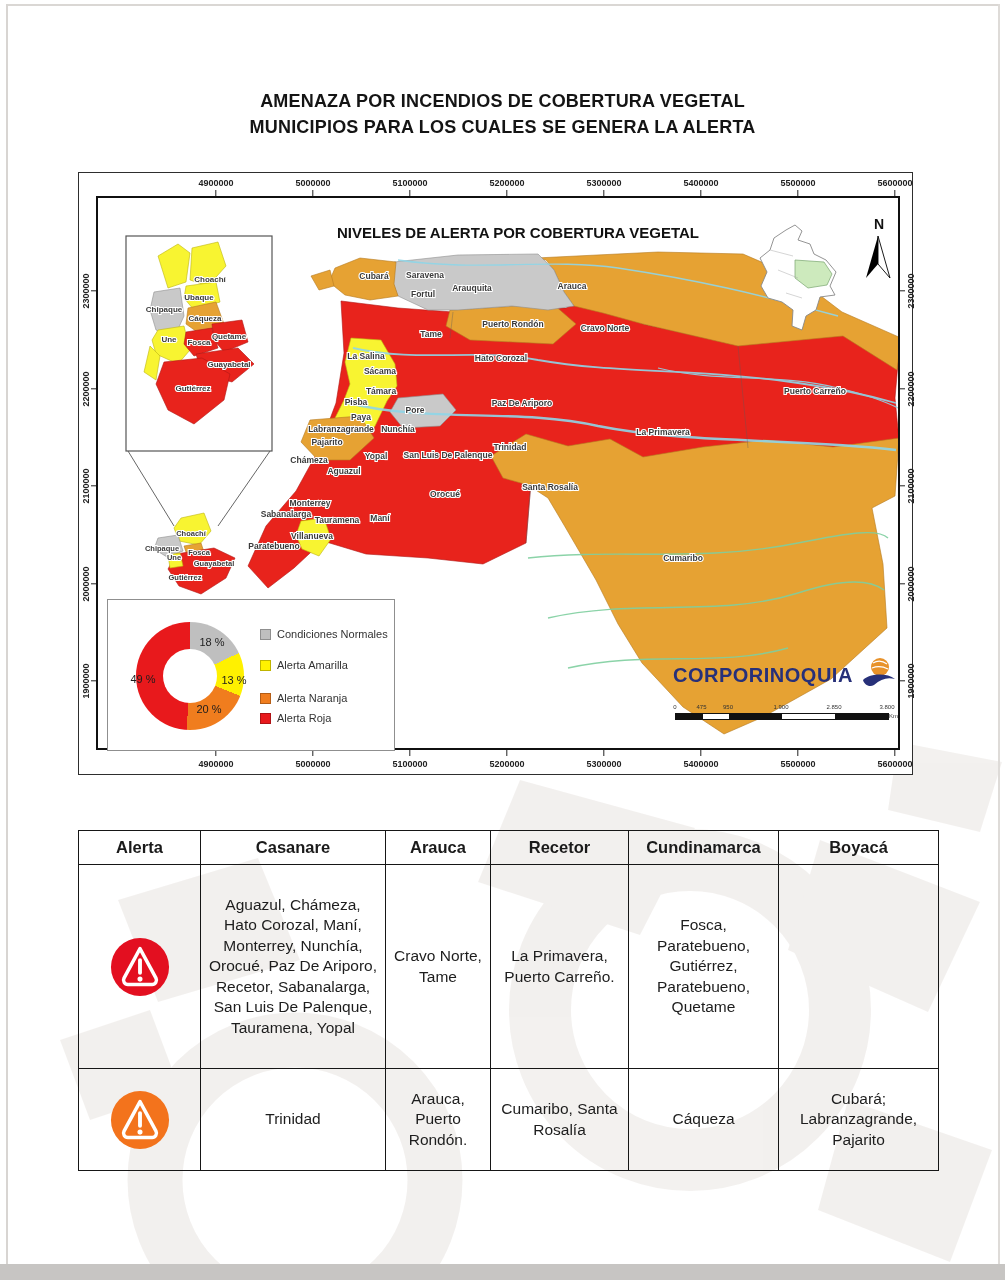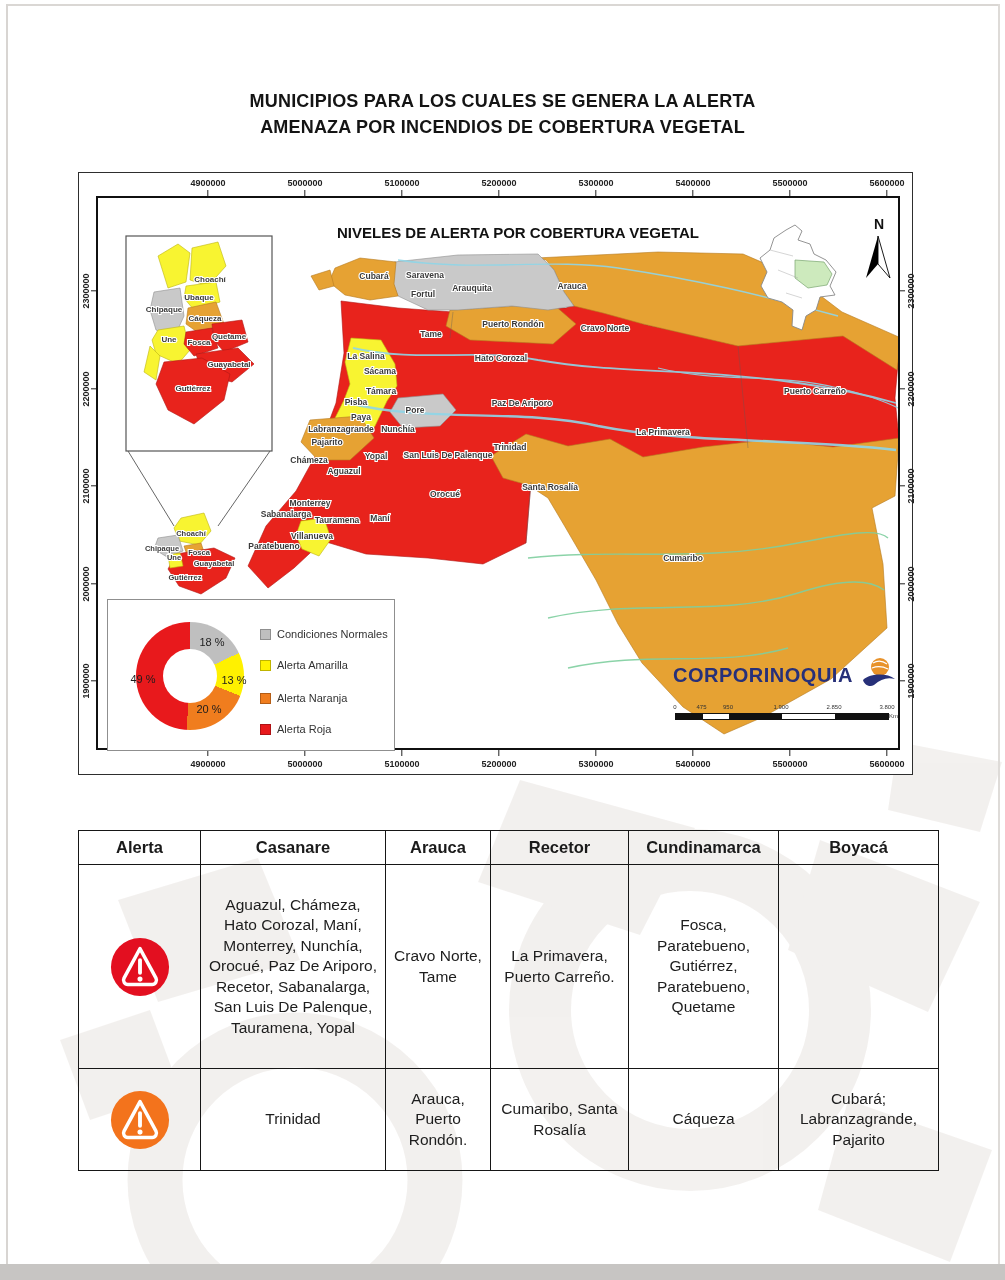--- a/index.html
+++ b/index.html
@@ -11,21 +11,21 @@
   .edge-top{position:absolute;left:6px;top:4px;right:5px;height:2px;background:#dad7d4;}
   .edge-right{position:absolute;right:5px;top:4px;bottom:16px;width:2px;background:#dedbd8;}
   .watermark{position:absolute;left:0;top:0;z-index:0;}
   
   .doc-title{position:absolute;left:0;top:88px;width:1005px;text-align:center;z-index:2;}
   .doc-title div{font-size:18px;font-weight:bold;letter-spacing:.2px;line-height:26px;color:#141414;}
   
   .figure{position:absolute;left:78px;top:172px;width:835px;height:603px;border:1.6px solid #2e2e2e;
           background:#fff;z-index:2;box-sizing:border-box;}
   .map-frame{position:absolute;left:17px;top:23px;width:800px;height:550px;border:2px solid #101010;background:#fff;}
-  .xticks{position:absolute;left:19px;width:800px;height:22px;}
+  .xticks{position:absolute;left:27px;width:800px;height:22px;}
   .xticks.top{top:0;}
   .xticks.bottom{top:577px;}
   .xtick{position:absolute;transform:translateX(-50%);font-size:9px;font-weight:bold;color:#222;white-space:nowrap;}
   .xticks.top .xtick{top:5px;}
   .xticks.bottom .xtick{top:9px;}
   .tickmark-v{position:absolute;width:1.4px;height:6px;background:#222;transform:translateX(-50%);}
   .xticks.top .tickmark-v{top:17px;}
   .xticks.bottom .tickmark-v{top:0px;}
   .yticks{position:absolute;top:23px;height:550px;width:18px;}
   .yticks.left{left:0;}
@@ -83,22 +83,22 @@
     <path d="M60,1040 L150,1010 L180,1090 L90,1120 Z"></path>
   </g>
 </svg>
 
 <div class="edge-top"></div>
 <div class="edge-left"></div>
 <div class="edge-right"></div>
 <div class="edge-bottom"></div>
 
 <div class="doc-title">
+  <div>AMENAZA POR INCENDIOS DE COBERTURA VEGETAL</div>
   <div>MUNICIPIOS PARA LOS CUALES SE GENERA LA ALERTA</div>
-  <div>AMENAZA POR INCENDIOS DE COBERTURA VEGETAL</div>
 </div>
 
 <div class="figure">
   <div class="xticks top" id="xticks-top">
       <span class="xtick" style="left: 110px;">4900000</span>
       <div class="tickmark-v" style="left: 110px;"></div>
       <span class="xtick" style="left: 207px;">5000000</span>
       <div class="tickmark-v" style="left: 207px;"></div>
       <span class="xtick" style="left: 304px;">5100000</span>
       <div class="tickmark-v" style="left: 304px;"></div>
@@ -318,21 +318,21 @@
             <span class="legend-label">Condiciones Normales</span>
           </div>
           <div class="legend-item" style="top: 45px;">
             <span class="swatch" style="background: rgb(255, 241, 0);"></span>
             <span class="legend-label">Alerta Amarilla</span>
           </div>
           <div class="legend-item" style="top: 78px;">
             <span class="swatch" style="background: rgb(240, 125, 30);"></span>
             <span class="legend-label">Alerta Naranja</span>
           </div>
-          <div class="legend-item" style="top: 109px;">
+          <div class="legend-item" style="top: 98px;">
             <span class="swatch" style="background: rgb(232, 25, 28);"></span>
             <span class="legend-label">Alerta Roja</span>
           </div>
         </div>
     </div>
 
     
     <div class="logo-row">
       <span class="logo-text">CORPORINOQUIA</span>
       <svg width="40" height="40" viewBox="0 0 40 40" style="margin-left:6px">

